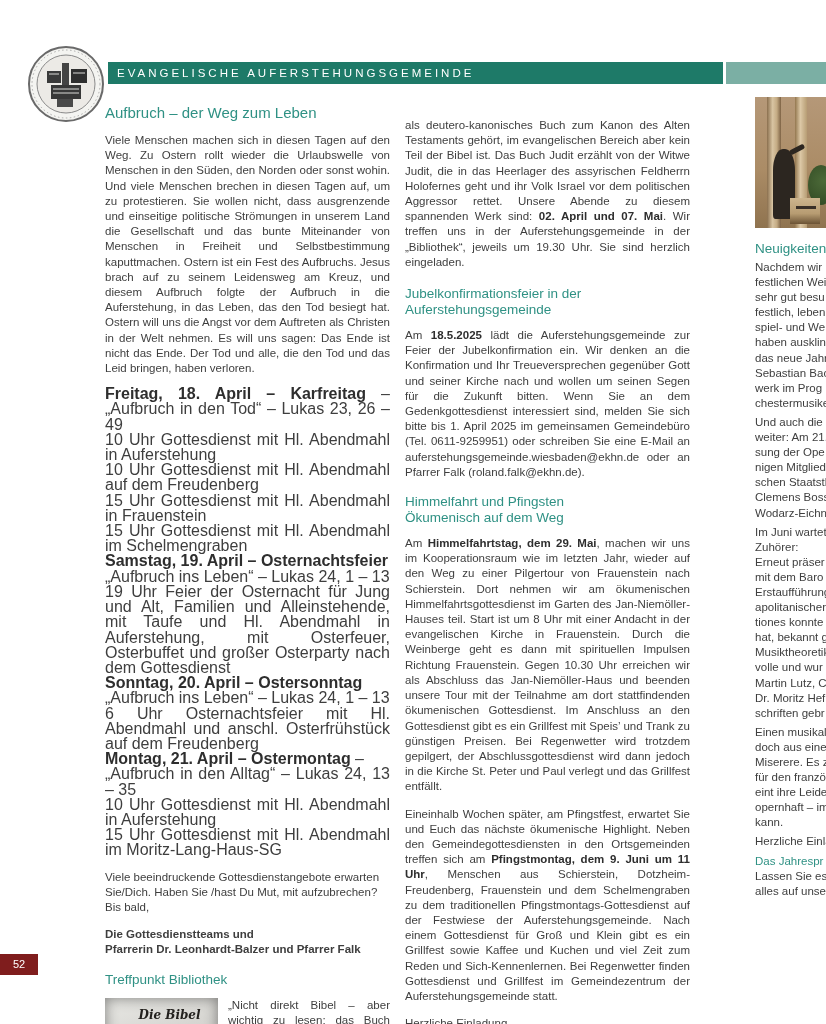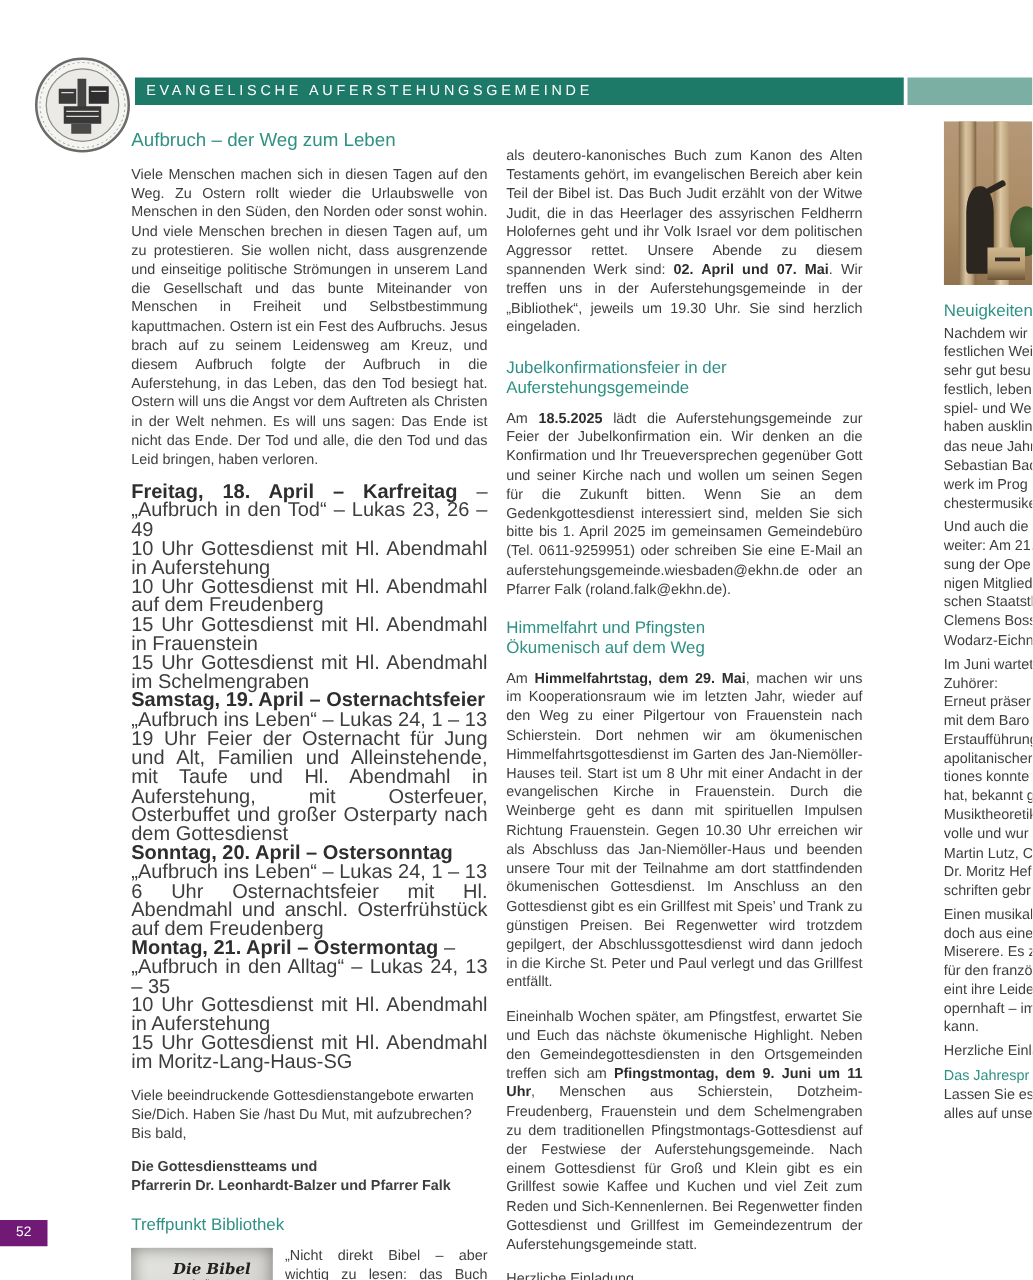--- a/index.html
+++ b/index.html
@@ -61,22 +61,22 @@
     background:radial-gradient(circle at 60% 40%,#4c6a38,#2f4722); border-radius:50%; }
   .photo .stand { position:absolute; right:6px; bottom:4px; width:30px; height:26px;
     background:linear-gradient(180deg,#cdb58e 0%,#b79c72 60%,#6b5335 100%); }
   .photo .stand::after { content:""; position:absolute; left:6px; top:8px; width:20px; height:3px; background:#3a3028; }
 
   .rline { font-size:11.5px; line-height:15.1px; white-space:nowrap; }
   .rhead { font-size:13.5px; color:#2f9184; margin-top:13px; white-space:nowrap; }
   .rblock { margin-top:4px; }
 
   
-  .pagenum { position:absolute; left:0; top:976px; width:38px; height:21px;
-    background:#701a75; color:#fff; font-size:11px; line-height:21px; text-align:center; }
+  .pagenum { position:absolute; left:0; top:954px; width:38px; height:21px;
+    background:#7f1d1d; color:#fff; font-size:11px; line-height:21px; text-align:center; }
 </style>
 </head>
 <body>
 
 <div class="page">
 
   <div class="logo">
     <svg width="78" height="78" viewBox="0 0 78 78">
       <circle cx="39" cy="39" r="37" fill="#f4f4f1" stroke="#6a6a6a" stroke-width="2"></circle>
       <circle cx="39" cy="39" r="29" fill="#eceae6" stroke="#8a8a8a" stroke-width="1"></circle>

